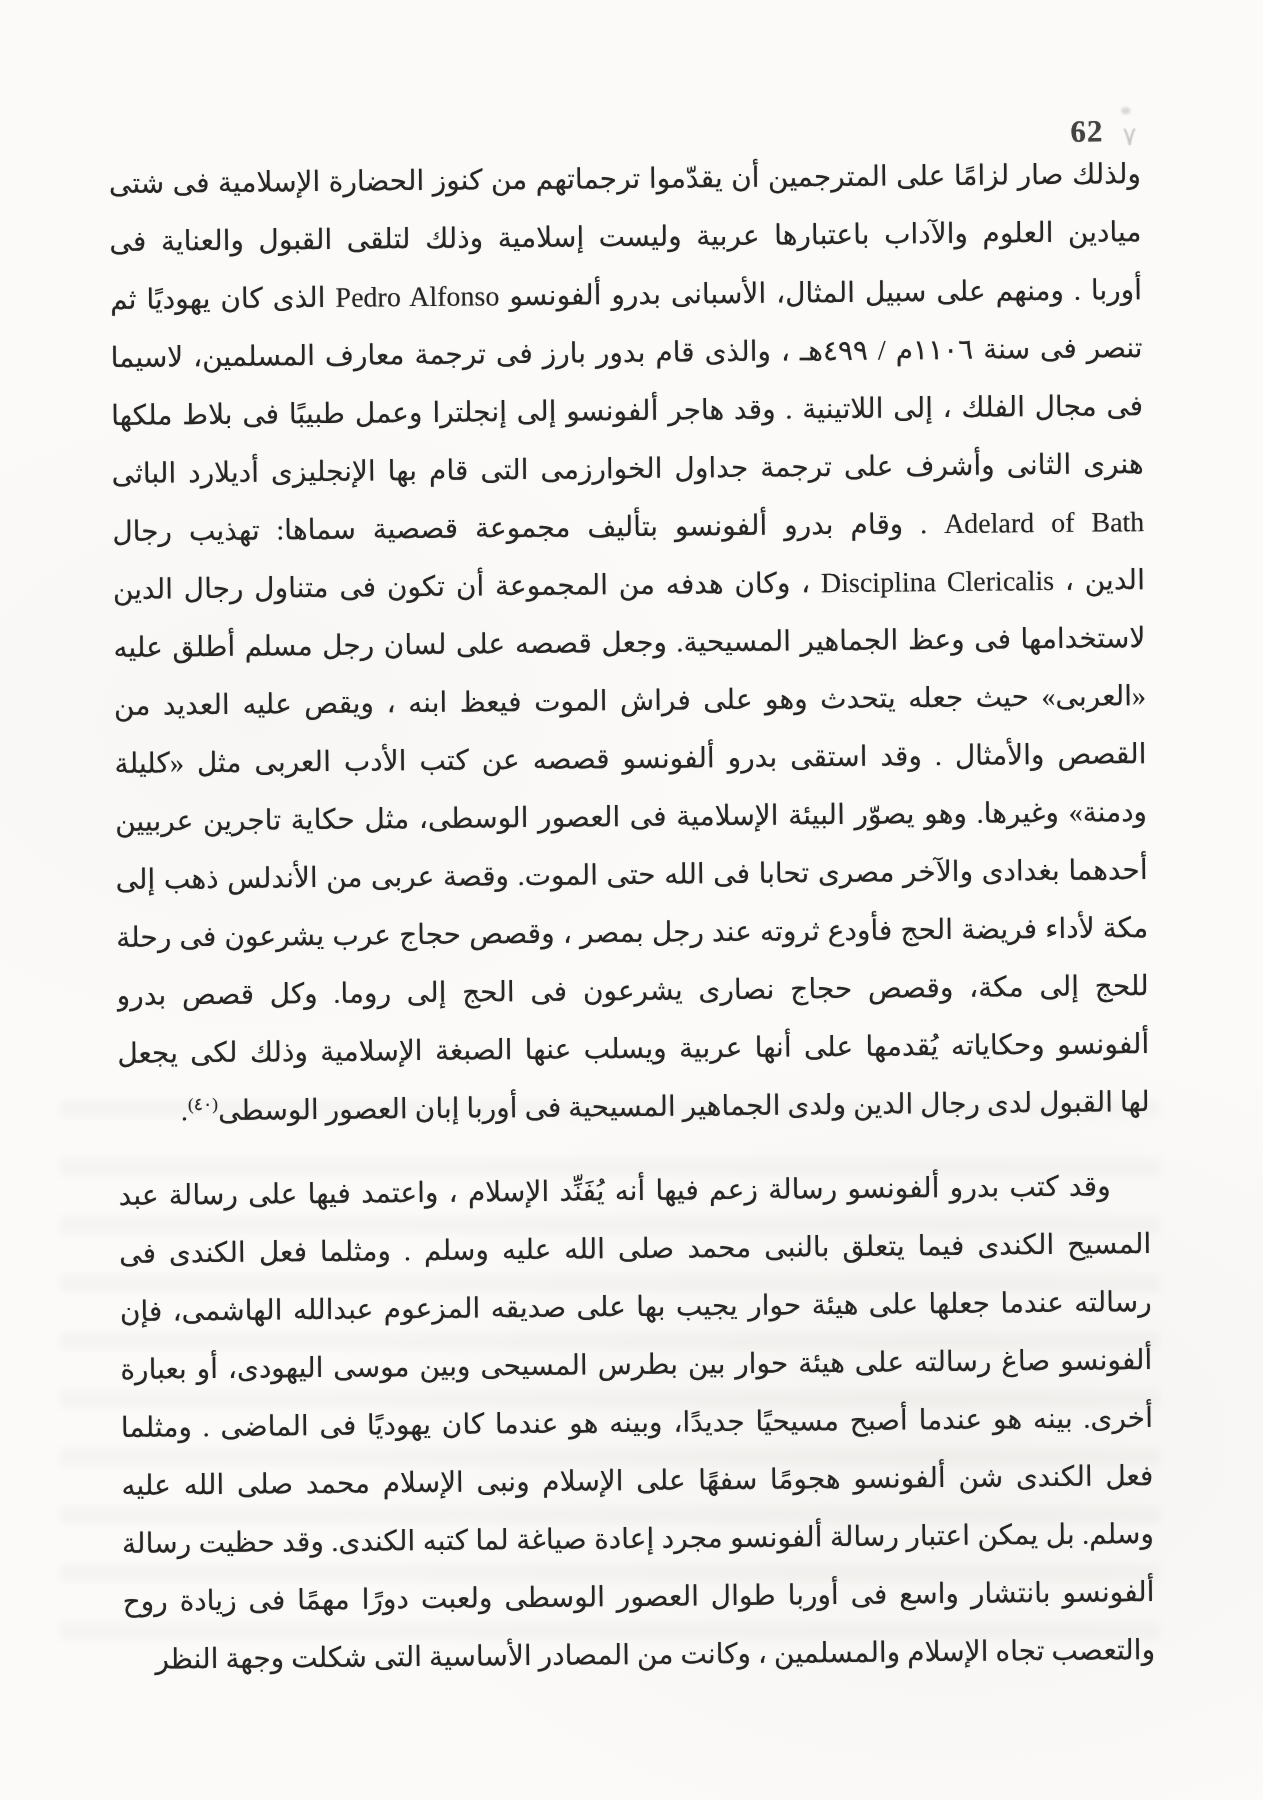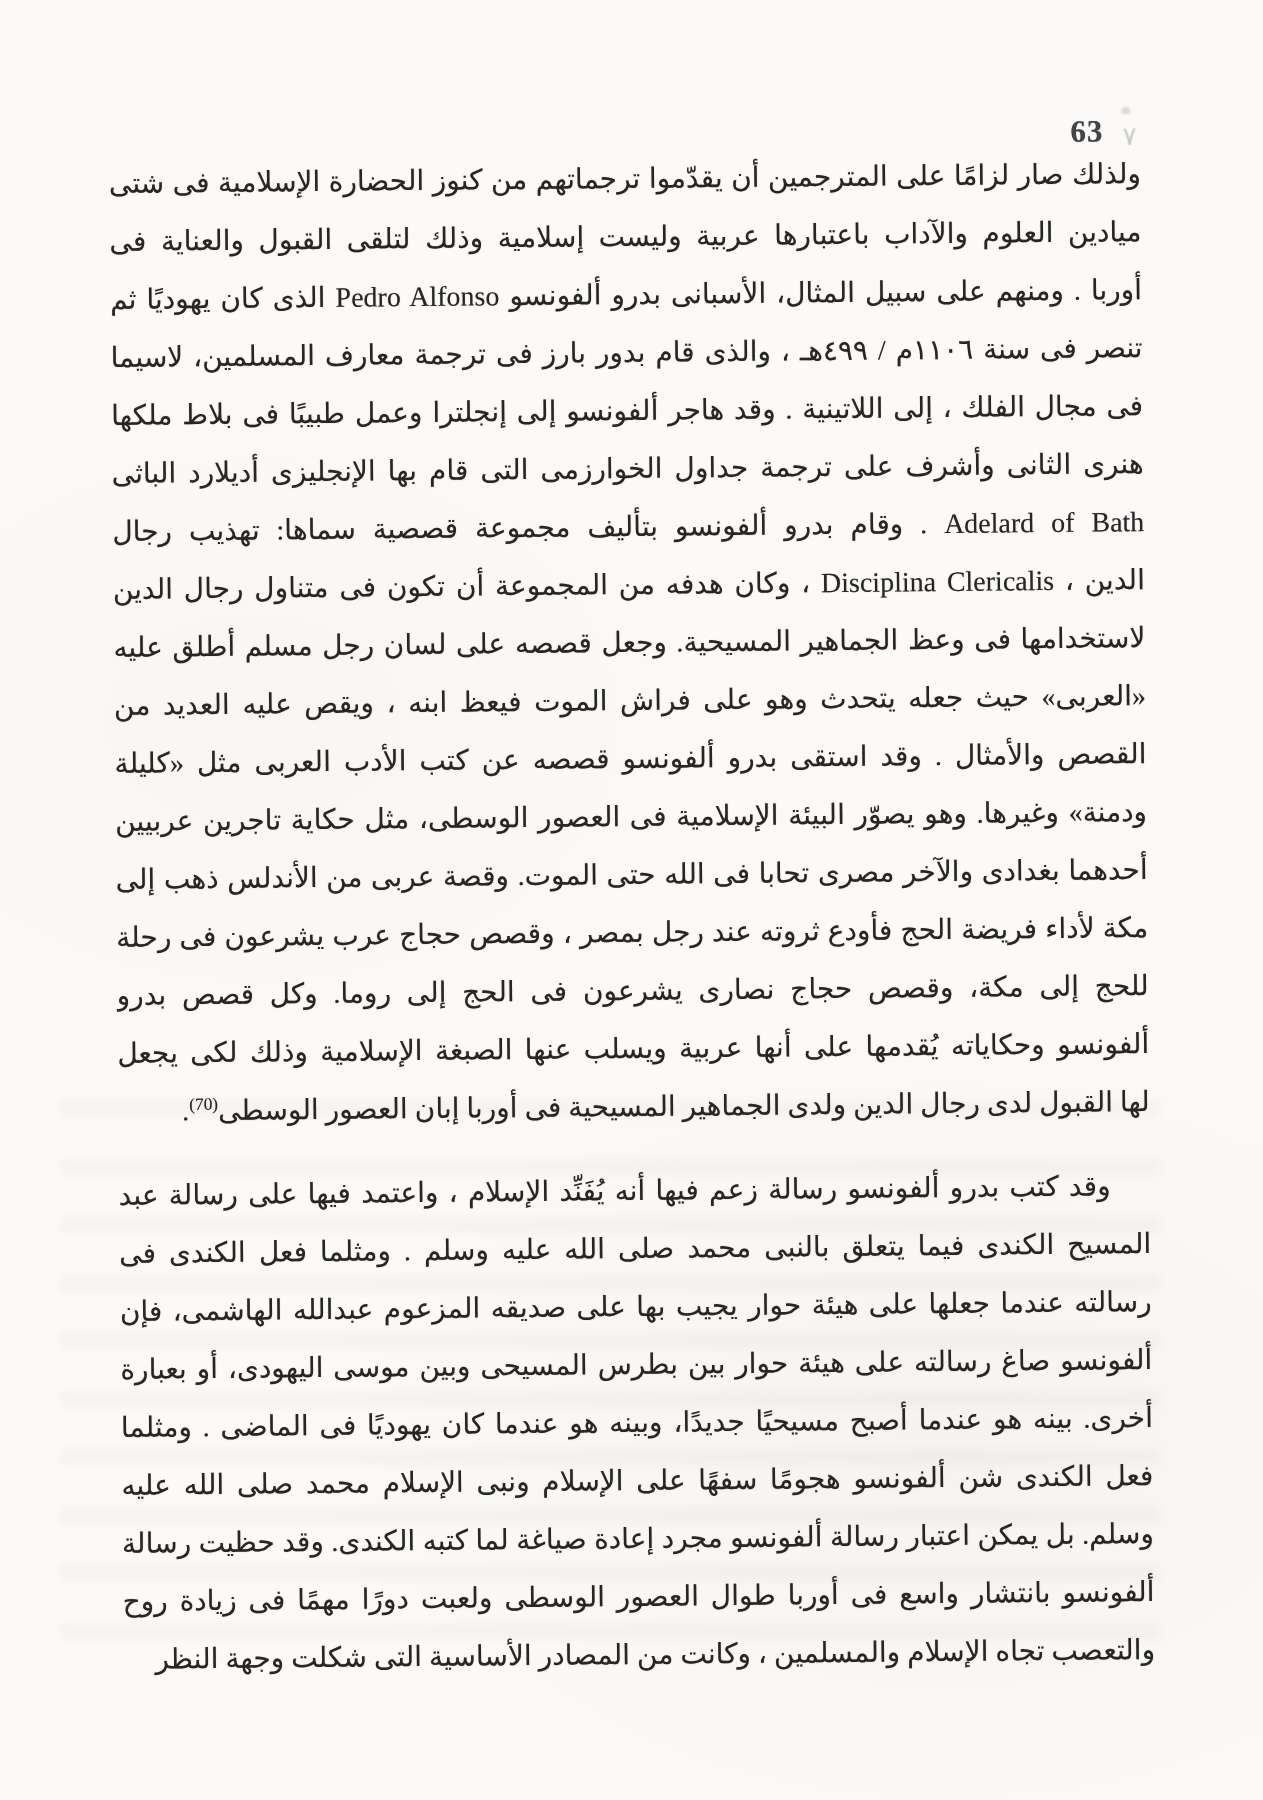--- a/index.html
+++ b/index.html
@@ -98,42 +98,42 @@
     filter: blur(3px);
     pointer-events: none;
   }
 </style>
 </head>
 <body>
 
 <div class="page">
   <div class="bleed"></div>
   <div class="scan">
-    <div class="page-number">63</div>
+    <div class="page-number">62</div>
     <div class="ghost-mark">٧</div>
     <div class="smudge"></div>
     <div class="text-block" id="text-block">
         <div class="para">
           <div class="line">ولذلك صار لزامًا على المترجمين أن يقدّموا ترجماتهم من كنوز الحضارة الإسلامية فى شتى</div>
           <div class="line">ميادين العلوم والآداب باعتبارها عربية وليست إسلامية وذلك لتلقى القبول والعناية فى</div>
           <div class="line">أوربا . ومنهم على سبيل المثال، الأسبانى بدرو ألفونسو Pedro Alfonso الذى كان يهوديًا ثم</div>
           <div class="line">تنصر فى سنة ١١٠٦م / ٤٩٩هـ ، والذى قام بدور بارز فى ترجمة معارف المسلمين، لاسيما</div>
           <div class="line">فى مجال الفلك ، إلى اللاتينية . وقد هاجر ألفونسو إلى إنجلترا وعمل طبيبًا فى بلاط ملكها</div>
           <div class="line">هنرى الثانى وأشرف على ترجمة جداول الخوارزمى التى قام بها الإنجليزى أديلارد الباثى</div>
           <div class="line">Adelard of Bath . وقام بدرو ألفونسو بتأليف مجموعة قصصية سماها: تهذيب رجال</div>
           <div class="line">الدين ، Disciplina Clericalis ، وكان هدفه من المجموعة أن تكون فى متناول رجال الدين</div>
           <div class="line">لاستخدامها فى وعظ الجماهير المسيحية. وجعل قصصه على لسان رجل مسلم أطلق عليه اسم</div>
           <div class="line">«العربى» حيث جعله يتحدث وهو على فراش الموت فيعظ ابنه ، ويقص عليه العديد من</div>
           <div class="line">القصص والأمثال . وقد استقى بدرو ألفونسو قصصه عن كتب الأدب العربى مثل «كليلة</div>
           <div class="line">ودمنة» وغيرها. وهو يصوّر البيئة الإسلامية فى العصور الوسطى، مثل حكاية تاجرين عربيين</div>
           <div class="line">أحدهما بغدادى والآخر مصرى تحابا فى الله حتى الموت. وقصة عربى من الأندلس ذهب إلى</div>
           <div class="line">مكة لأداء فريضة الحج فأودع ثروته عند رجل بمصر ، وقصص حجاج عرب يشرعون فى رحلة</div>
           <div class="line">للحج إلى مكة، وقصص حجاج نصارى يشرعون فى الحج إلى روما. وكل قصص بدرو</div>
           <div class="line">ألفونسو وحكاياته يُقدمها على أنها عربية ويسلب عنها الصبغة الإسلامية وذلك لكى يجعل</div>
-          <div class="line last-line">لها القبول لدى رجال الدين ولدى الجماهير المسيحية فى أوربا إبان العصور الوسطى<sup>(70)</sup>.</div>
+          <div class="line last-line">لها القبول لدى رجال الدين ولدى الجماهير المسيحية فى أوربا إبان العصور الوسطى<sup>(٤٠)</sup>.</div>
         </div>
         <div class="para">
           <div class="line first-indent">وقد كتب بدرو ألفونسو رسالة زعم فيها أنه يُفَنِّد الإسلام ، واعتمد فيها على رسالة عبد</div>
           <div class="line">المسيح الكندى فيما يتعلق بالنبى محمد صلى الله عليه وسلم . ومثلما فعل الكندى فى</div>
           <div class="line">رسالته عندما جعلها على هيئة حوار يجيب بها على صديقه المزعوم عبدالله الهاشمى، فإن</div>
           <div class="line">ألفونسو صاغ رسالته على هيئة حوار بين بطرس المسيحى وبين موسى اليهودى، أو بعبارة</div>
           <div class="line">أخرى. بينه هو عندما أصبح مسيحيًا جديدًا، وبينه هو عندما كان يهوديًا فى الماضى . ومثلما</div>
           <div class="line">فعل الكندى شن ألفونسو هجومًا سفهًا على الإسلام ونبى الإسلام محمد صلى الله عليه</div>
           <div class="line">وسلم. بل يمكن اعتبار رسالة ألفونسو مجرد إعادة صياغة لما كتبه الكندى. وقد حظيت رسالة</div>
           <div class="line">ألفونسو بانتشار واسع فى أوربا طوال العصور الوسطى ولعبت دورًا مهمًا فى زيادة روح الحقد</div>

